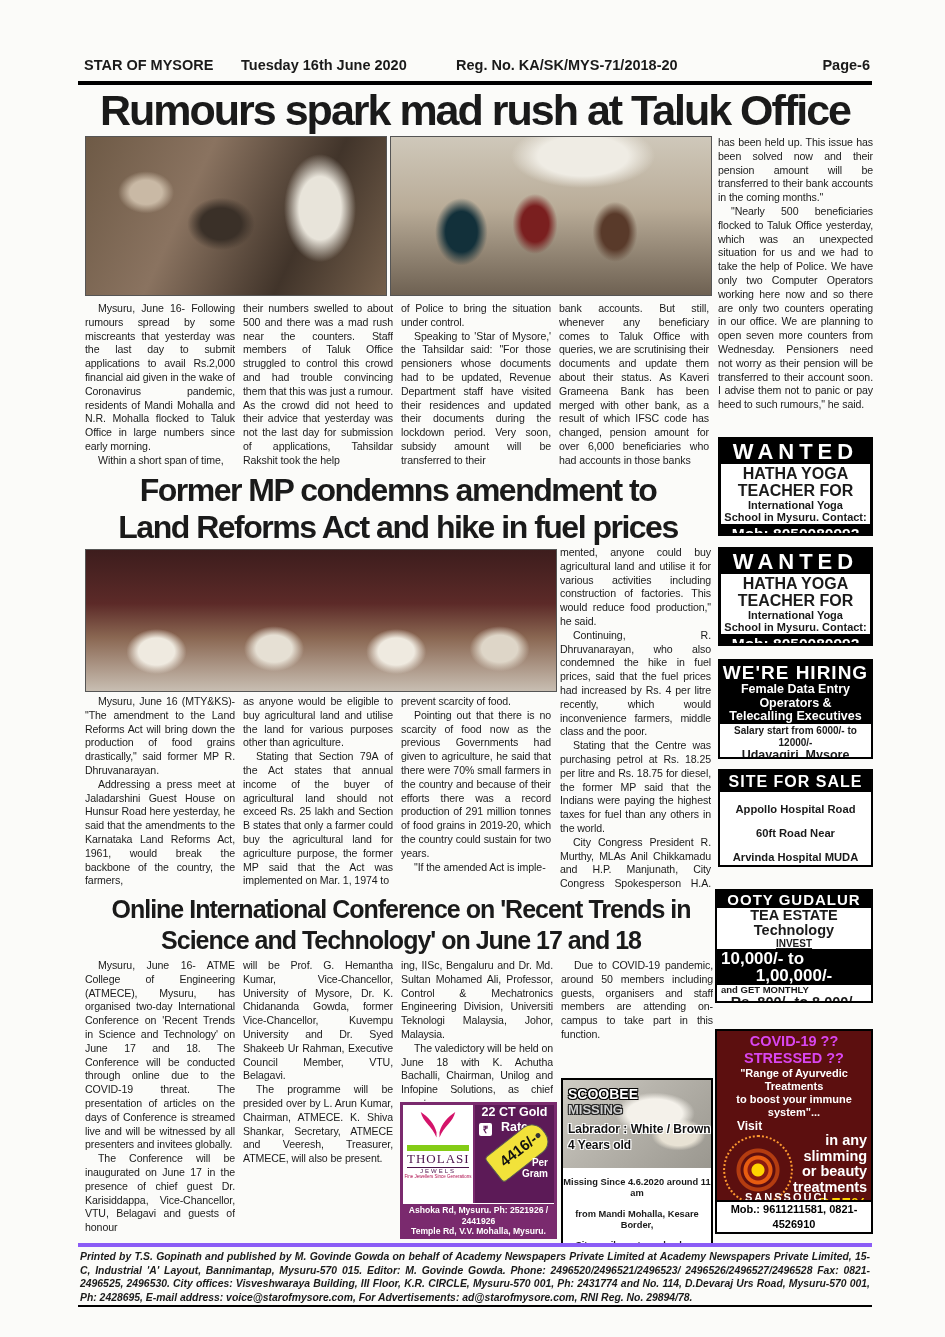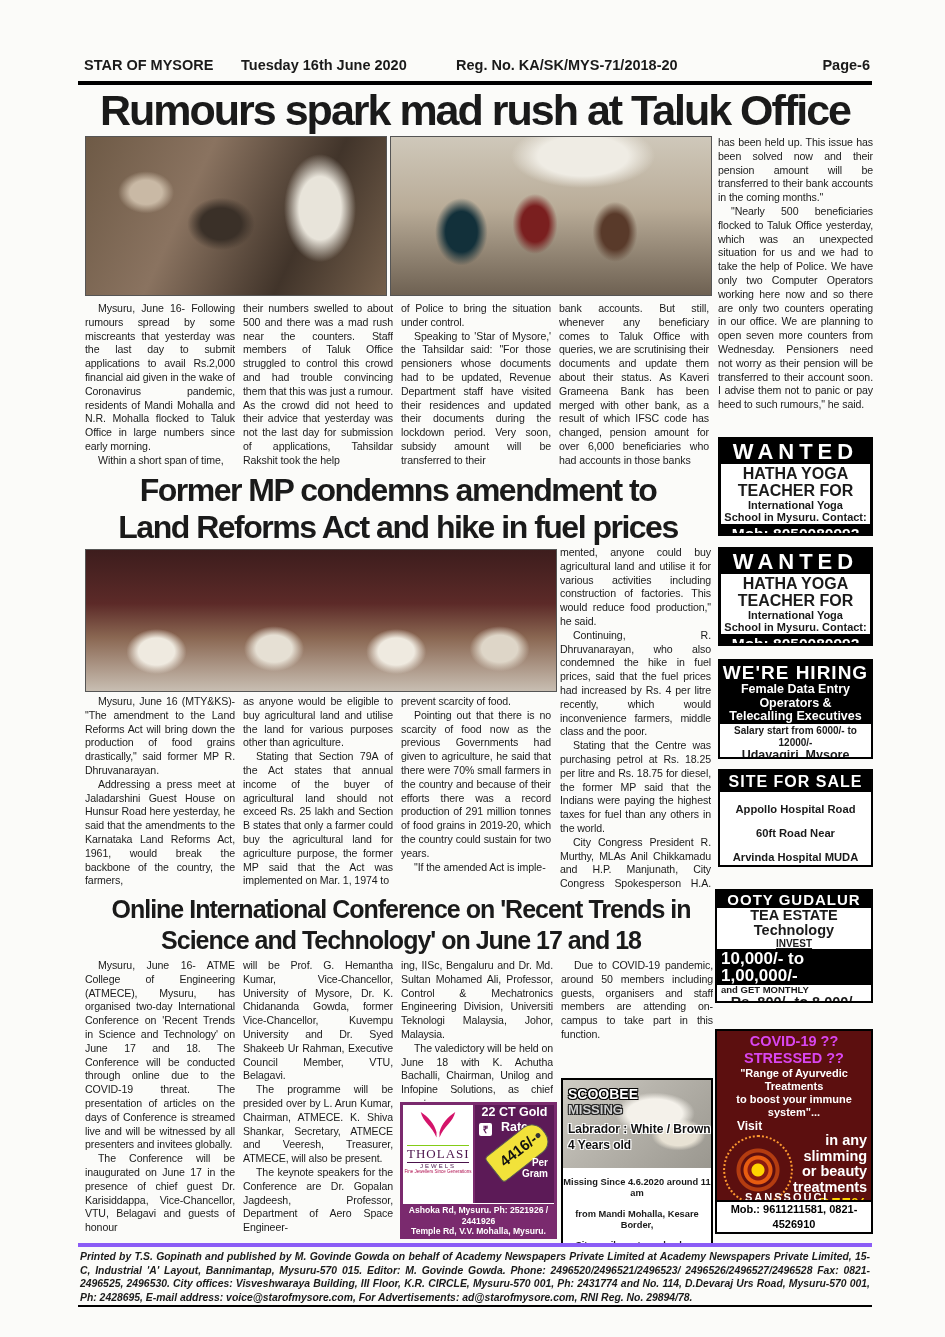--- a/index.html
+++ b/index.html
@@ -87,21 +87,21 @@
   .ad-site{top:769px;left:718px;width:155px;height:98px;}
   .si-title{font-size:16px;letter-spacing:1px;line-height:21px;}
   .si-body{font-size:11.2px;font-weight:bold;line-height:12.6px;}
 
   
   .ad-ooty{top:889px;left:715px;width:158px;height:114px;}
   .oo-title{font-size:15px;letter-spacing:1px;line-height:17px;}
   .oo-l1{font-size:14.5px;font-weight:bold;line-height:15px;}
   .oo-inv{font-size:10px;font-weight:bold;text-decoration:underline;line-height:11px;}
   .oo-amt{background:#000;color:#fff;font-weight:bold;font-size:17px;line-height:17px;text-align:left;padding:1px 4px;}
-  .oo-amt .r{text-align:left;}
+  .oo-amt .r{text-align:center;}
   .oo-mon{font-size:9.5px;font-weight:bold;text-align:left;padding-left:4px;line-height:10px;}
   .oo-ret{font-size:14.5px;font-weight:bold;line-height:15px;}
 
   
   .ad-covid{top:1029px;left:715px;width:158px;height:205px;border:2px solid #000;
             background:#5c0f0f;color:#fff;text-align:center;overflow:hidden;position:absolute;box-sizing:border-box;}
   .cv-title{color:#d946ef;font-weight:bold;font-size:14.5px;line-height:17px;margin-top:2px;}
   .cv-sub{font-size:11px;font-weight:bold;line-height:13px;padding:0 2px;}
   .cv-visit{font-size:12px;font-weight:bold;text-align:left;padding-left:20px;line-height:14px;}
   .cv-mid{display:flex;}
@@ -116,21 +116,21 @@
   .cv-brand{position:absolute;left:16px;top:160px;font-size:11px;letter-spacing:2px;font-weight:bold;margin-left:12px;}
   .cv-mob{position:absolute;left:0;bottom:0;width:100%;background:#fff;color:#000;
           font-weight:bold;font-size:11px;line-height:15px;border-top:2px solid #000;}
 
   
   .ad-tholasi{top:1102px;left:400px;width:157px;height:137px;border:3px solid #7a2a6e;
               background:#5c1a57;position:absolute;box-sizing:border-box;overflow:hidden;}
   .th-grid{display:flex;height:98px;}
   .th-left{width:70px;background:#fff;border-right:2px solid #7a2a6e;text-align:center;padding-top:4px;}
   .th-name{font-family:"Liberation Serif", serif;font-size:13px;letter-spacing:1px;color:#4a124a;
-           border-top:1px solid #84cc16;border-bottom:1px solid #4a124a;margin:2px 4px 0;}
+           border-top:6px solid #84cc16;border-bottom:1px solid #4a124a;margin:2px 4px 0;}
   .th-jew{font-size:6px;letter-spacing:2px;color:#4a124a;}
   .th-tag-line{font-size:4.5px;color:#b01050;white-space:nowrap;}
   .th-right{flex:1;position:relative;color:#fff;}
   .th-rate{font-weight:bold;font-size:12.5px;line-height:15px;text-align:center;}
   .rupee-badge{position:absolute;left:4px;top:18px;background:#fff;color:#5c1a57;font-weight:bold;
                font-size:10px;width:13px;height:13px;line-height:13px;text-align:center;border-radius:2px;}
   .price-tag{position:absolute;left:12px;top:30px;width:62px;height:30px;background:#f2e23a;
              border:1px solid #555;border-radius:4px 14px 14px 4px;transform:rotate(-38deg);
              color:#111;font-weight:bold;font-size:15px;line-height:28px;text-align:center;}
   .tag-hole{position:absolute;right:4px;top:12px;width:5px;height:5px;border-radius:50%;background:#333;}
@@ -270,21 +270,20 @@
     <div>Science and Technology' on June 17 and 18</div>
   </div>
   <div class="abs colrow cols-a3">
     <div class="body-col c150" style="height:282px">
         <p>Mysuru, June 16- ATME College of Engineering (ATMECE), Mysuru, has organised two-day International Conference on 'Recent Trends in Science and Technology' on June 17 and 18. The Conference will be conducted through online due to the COVID-19 threat. The presentation of articles on the days of Conference is streamed live and will be witnessed by all presenters and invitees globally.</p>
         <p>The Conference will be inaugurated on June 17 in the presence of chief guest Dr. Karisiddappa, Vice-Chancellor, VTU, Belagavi and guests of honour</p>
       </div>
     <div class="body-col c150 cont" style="height:282px">
         <p>will be Prof. G. Hemantha Kumar, Vice-Chancellor, University of Mysore, Dr. K. Chidananda Gowda, former Vice-Chancellor, Kuvempu University and Dr. Syed Shakeeb Ur Rahman, Executive Council Member, VTU, Belagavi.</p>
         <p>The programme will be presided over by L. Arun Kumar, Chairman, ATMECE. K. Shiva Shankar, Secretary, ATMECE and Veeresh, Treasurer, ATMECE, will also be present.</p>
-        <p>The keynote speakers for the Conference are Dr. Gopalan Jagdeesh, Professor, Department of Aero Space Engineer-</p>
       </div>
     <div class="body-col a3c3 cont">
         <p>ing, IISc, Bengaluru and Dr. Md. Sultan Mohamed Ali, Professor, Control &amp; Mechatronics Engineering Division, Universiti Teknologi Malaysia, Johor, Malaysia.</p>
         <p>The valedictory will be held on June 18 with K. Achutha Bachalli, Chairman, Unilog and Infopine Solutions, as chief guest.</p>
       </div>
     <div class="body-col a3c4">
         <p>Due to COVID-19 pandemic, around 50 members including guests, organisers and staff members are attending on-campus to take part in this function.</p>
       </div>
   </div>
 

